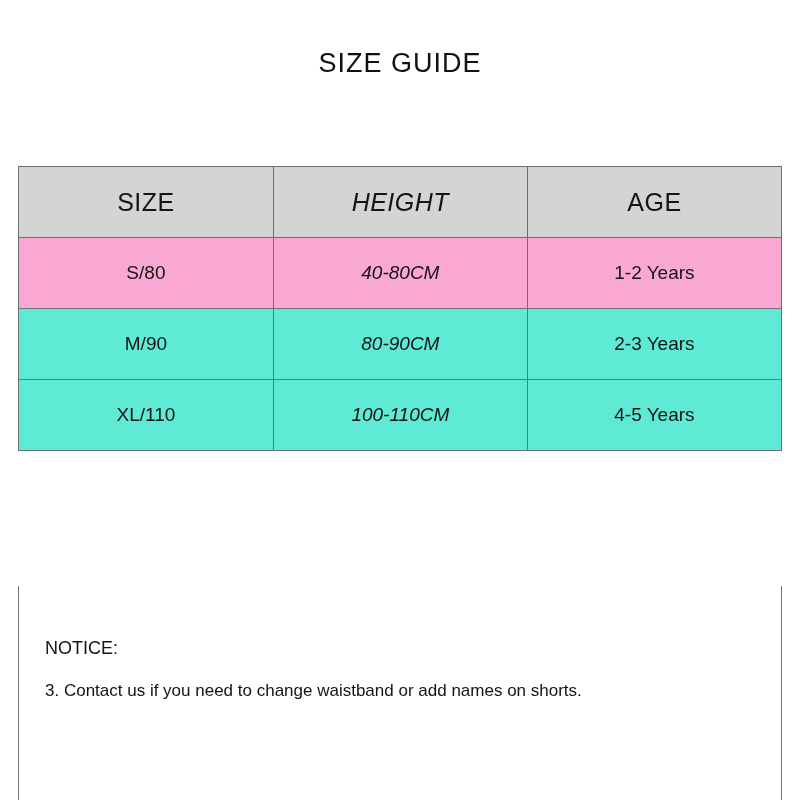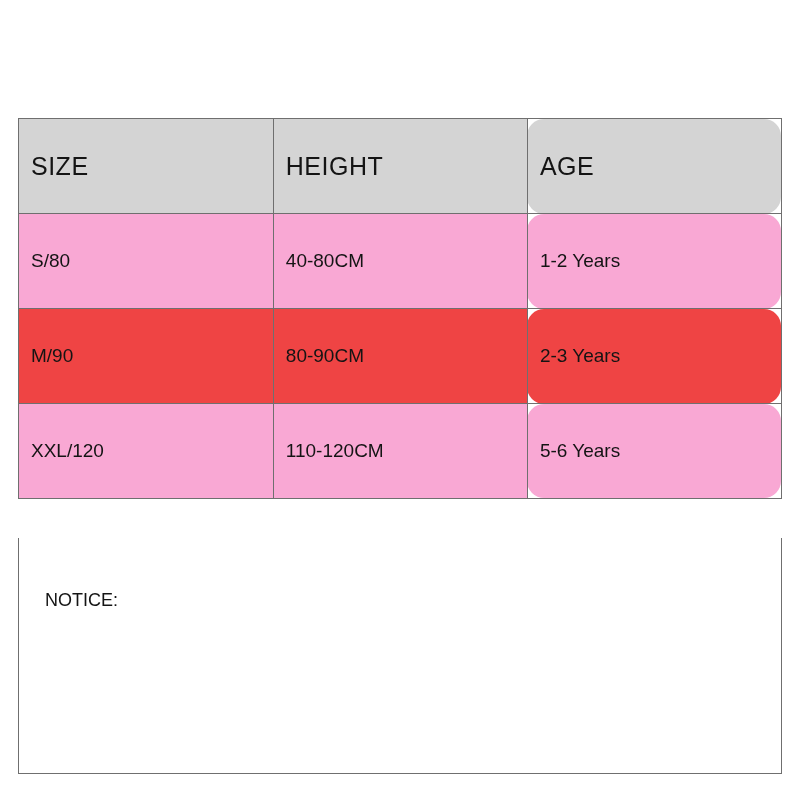--- a/index.html
+++ b/index.html
@@ -37,48 +37,49 @@
     border: 1px solid #6f6f6f;
     box-sizing: border-box;
   }
   table.size-table {
     width: 100%;
     border-collapse: collapse;
     table-layout: fixed;
   }
   table.size-table td {
     height: 70px;
+    text-align: center;
     vertical-align: middle;
     font-size: 19px;
     color: #141414;
     border-right: 1px solid #6f6f6f;
     border-bottom: 1px solid #6f6f6f;
-    padding: 12px;
+    padding: 0;
   }
   table.size-table td:last-child {
     border-right: none;
   }
   table.size-table tr.header-row td {
     background: #d4d4d4;
     font-size: 25px;
     height: 70px;
     letter-spacing: 0.5px;
   }
   table.size-table tr.shaded td {
-    background: #ef4444;
+    background: #5eead4;
   }
   table.size-table tr.plain td {
     background: #f9a8d4;
   }
   table.size-table tr:last-child td {
     border-bottom: none;
   }
   .col-1 { width: 33.4%; }
-  .col-2 { width: 33.3%; }
-  .col-3 { width: 33.3%; border-radius: 17px; }
+  .col-2 { width: 33.3%; font-style: italic; }
+  .col-3 { width: 33.3%; }
 
   .notice-box {
     position: absolute;
     left: 18px;
     top: 538px;
     width: 764px;
     height: 236px;
     border: 1px solid #6f6f6f;
     border-top: none;
     box-sizing: border-box;
@@ -94,45 +95,47 @@
     font-size: 17px;
     color: #141414;
     line-height: 1.65;
   }
 </style>
 </head>
 <body>
 
 <div class="page">
 
+  <h1 class="title">SIZE GUIDE</h1>
 
   <div class="table-wrap">
     <table class="size-table">
       <tbody>
           <tr class="header-row">
         <td class="col-1">SIZE</td>
         <td class="col-2">HEIGHT</td>
         <td class="col-3">AGE</td>
       </tr>
       <tr class="plain">
         <td class="col-1">S/80</td>
         <td class="col-2">40-80CM</td>
         <td class="col-3">1-2 Years</td>
       </tr>
       <tr class="shaded">
         <td class="col-1">M/90</td>
         <td class="col-2">80-90CM</td>
         <td class="col-3">2-3 Years</td>
       </tr>
-      <tr class="plain">
-        <td class="col-1">XXL/120</td>
-        <td class="col-2">110-120CM</td>
-        <td class="col-3">5-6 Years</td>
+      <tr class="shaded">
+        <td class="col-1">XL/110</td>
+        <td class="col-2">100-110CM</td>
+        <td class="col-3">4-5 Years</td>
       </tr>
     </tbody>
       </table>
   </div>
 
   <div class="notice-box">
     <div class="notice-title">NOTICE:</div>
+    <div class="notice-line">3. Contact us if you need to change waistband or add names on shorts.</div>
   </div>
 
 </div>
 
 </body></html>

